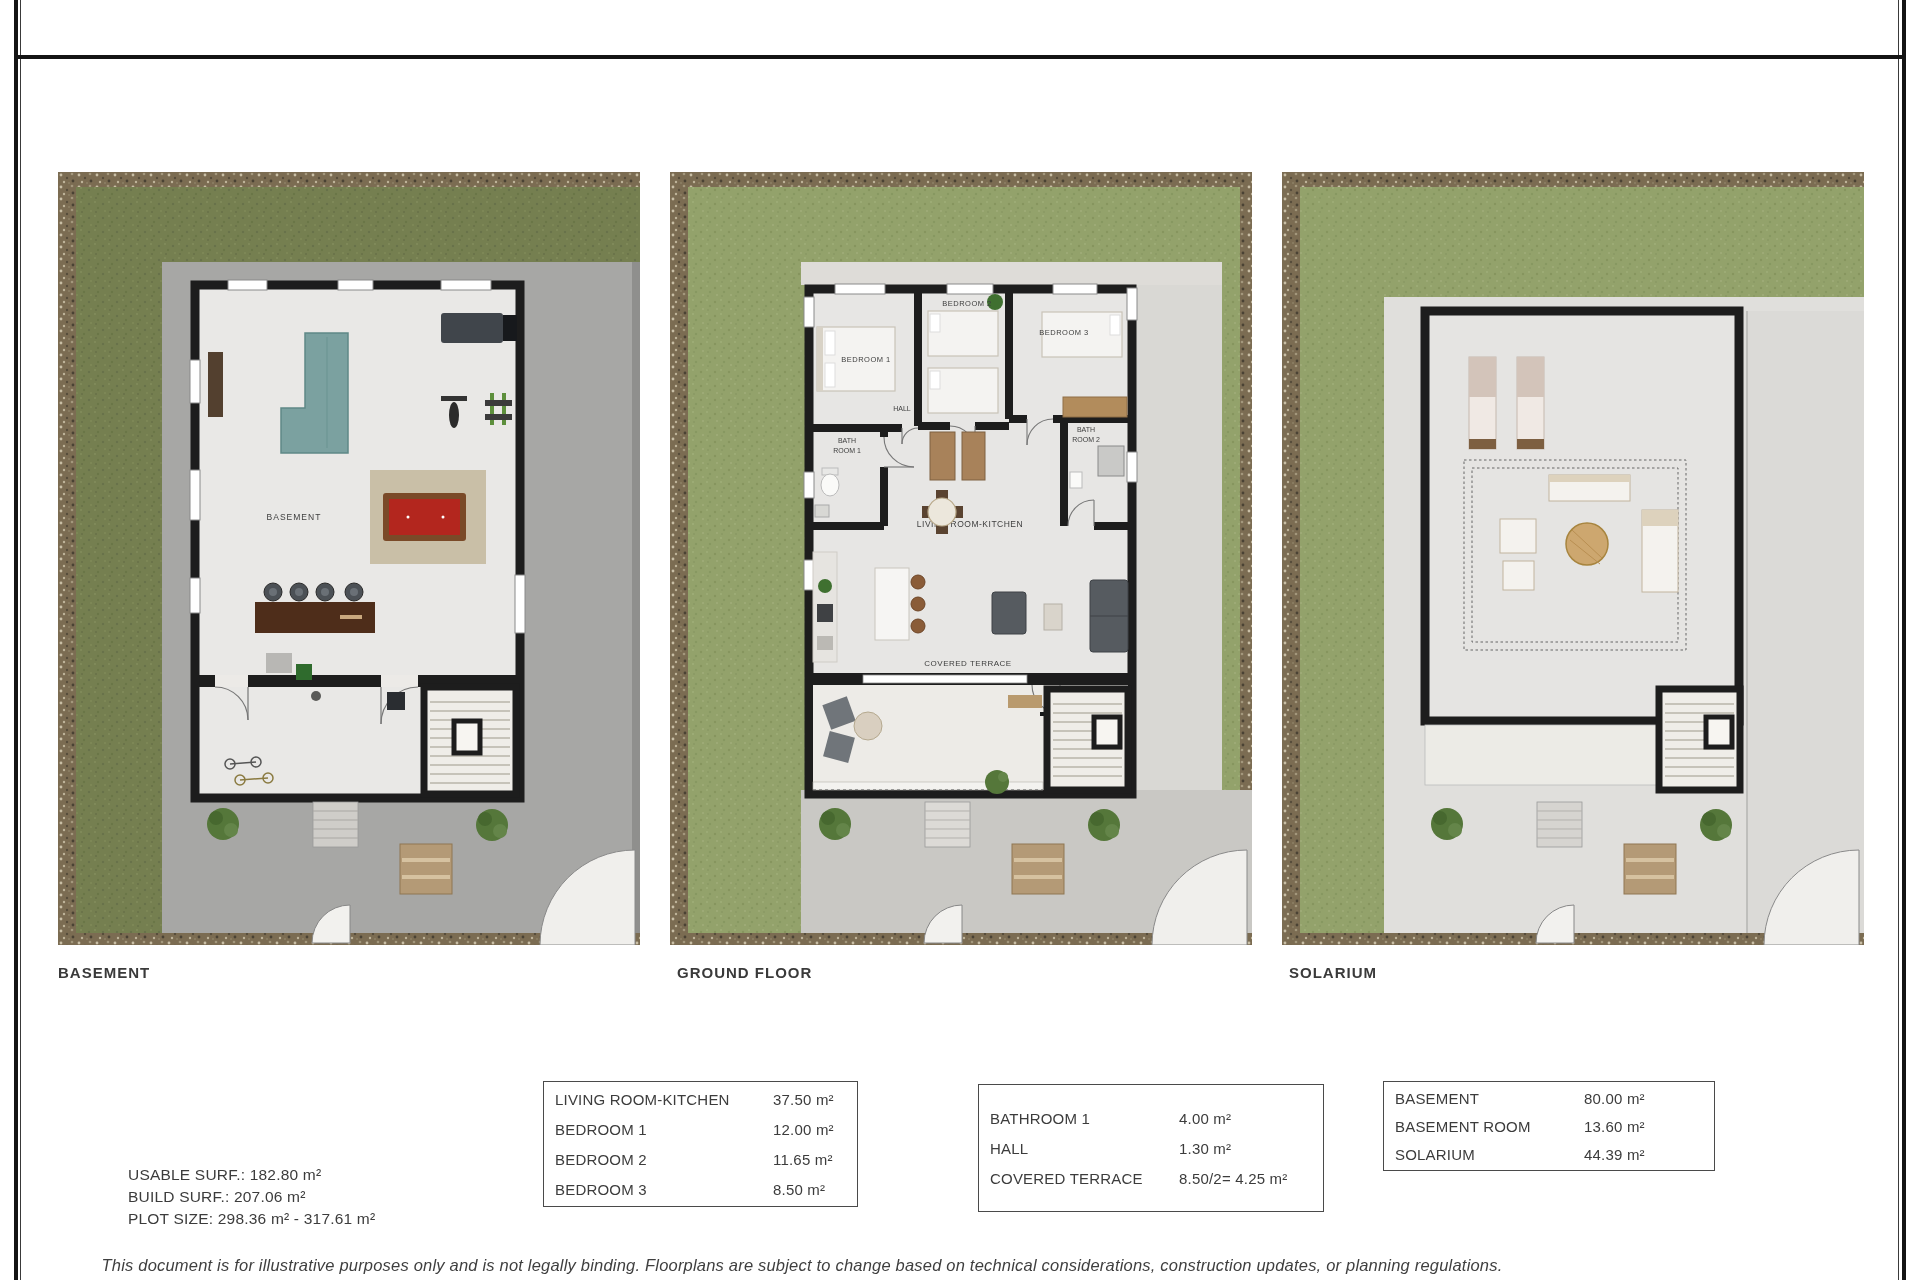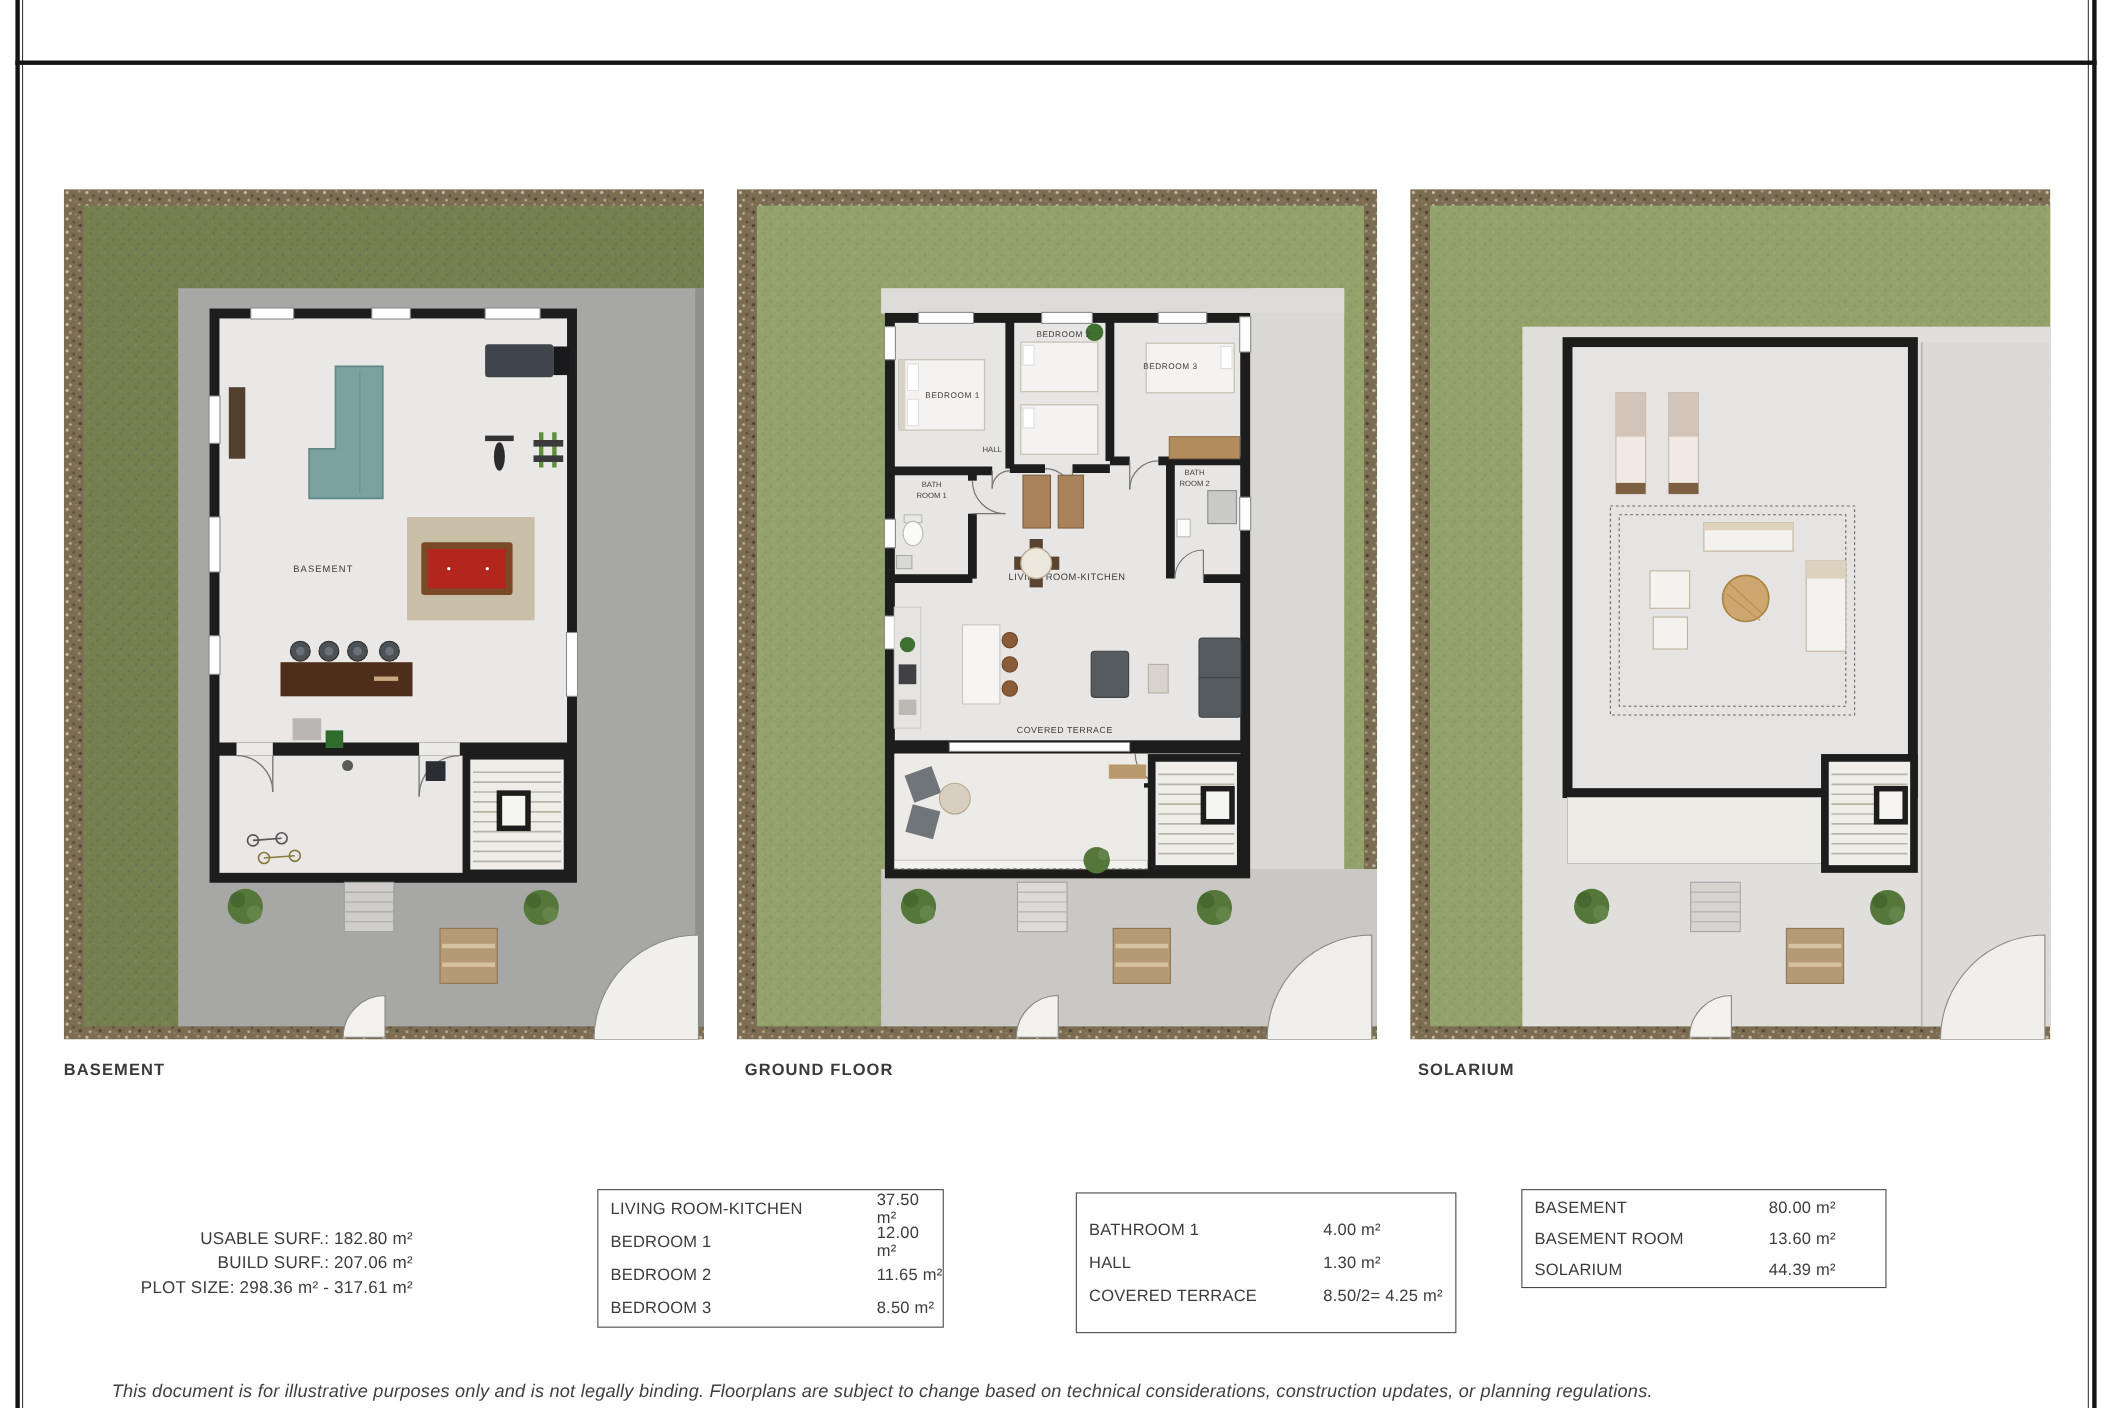--- a/index.html
+++ b/index.html
@@ -10,32 +10,32 @@
   .frame-right{position:absolute;left:1898px;top:0;width:3px;height:1280px;
                border-left:1.5px solid #3a3a3a;border-right:4px solid #141414;}
   .frame-top{position:absolute;left:14px;top:55px;width:1892px;height:0;
              border-top:4px solid #141414;}
   .plan-block{position:absolute;top:172px;width:582px;height:810px;}
   #plan-basement{left:58px;} #plan-ground{left:670px;} #plan-solarium{left:1282px;}
   .plan-caption{position:absolute;top:792px;left:0;font-size:15px;font-weight:700;
                 letter-spacing:1px;color:#3a3a3a;}
   #plan-ground .plan-caption,#plan-solarium .plan-caption{left:7px;}
   svg text{font-family:"Liberation Sans",sans-serif;fill:#3d3d3d;}
-  .summary{position:absolute;left:128px;top:1116px;font-size:15.5px;line-height:21.8px;
-           letter-spacing:.2px;color:#3c3c3c;text-align:right;}
+  .summary{position:absolute;left:128px;top:1164px;font-size:15.5px;line-height:21.8px;
+           letter-spacing:.2px;color:#3c3c3c;}
   .area-table{position:absolute;border:1.6px solid #4a4a4a;background:#fff;
               display:flex;flex-direction:column;justify-content:center;}
   #table-rooms{left:543px;top:1081px;width:313px;height:124px;}
   #table-wet{left:978px;top:1084px;width:344px;height:126px;}
   #table-levels{left:1383px;top:1081px;width:330px;height:88px;}
   .area-row{display:flex;align-items:center;font-size:15px;letter-spacing:.2px;height:30px;}
   #table-levels .area-row{height:28px;}
   .area-row .lbl{padding-left:11px;flex:0 0 auto;}
   #table-rooms .lbl{width:218px;} #table-wet .lbl{width:189px;} #table-levels .lbl{width:189px;}
-  .area-row .val{flex:1;margin-left:24px;}
+  .area-row .val{flex:1;}
   .disclaimer{position:absolute;left:0;top:1256px;width:1604px;text-align:center;
               font-style:italic;font-size:16.5px;color:#3f3f3f;letter-spacing:.2px;}
 </style>
 </head>
 <body>
 
 <div class="frame-left"></div>
 <div class="frame-right"></div>
 <div class="frame-top"></div>
 

